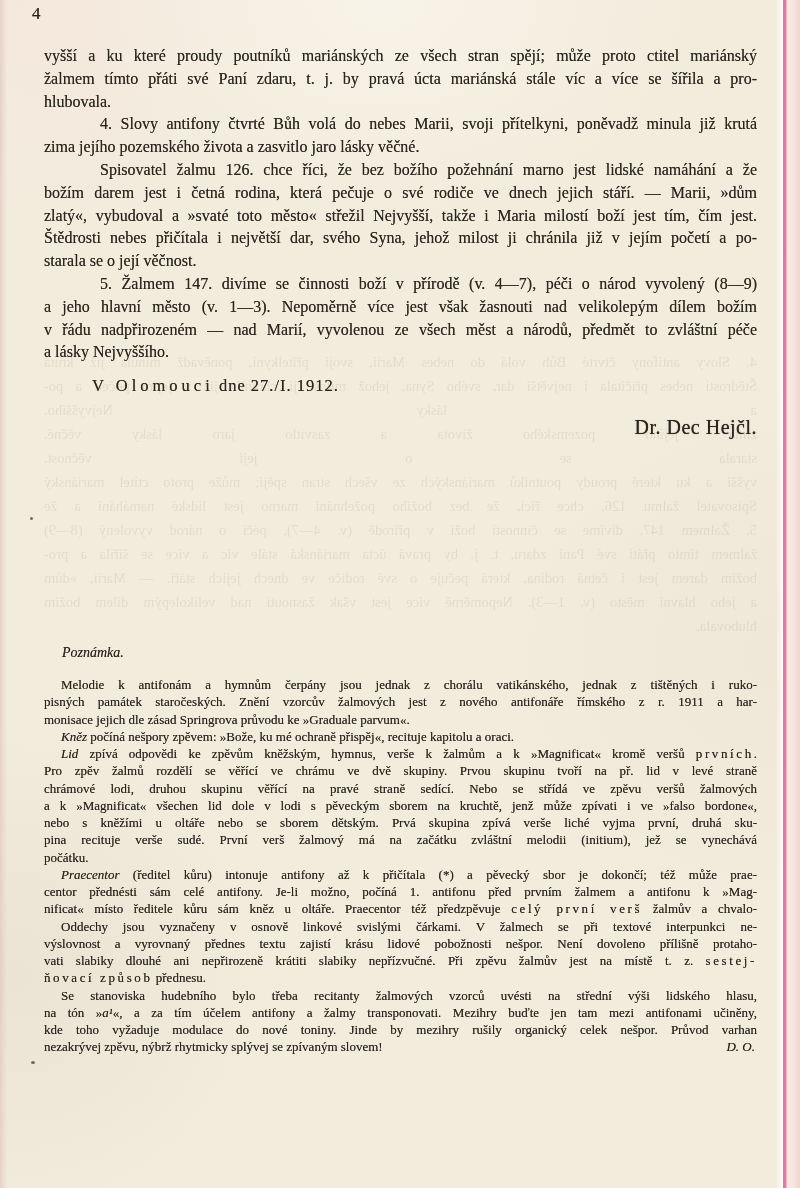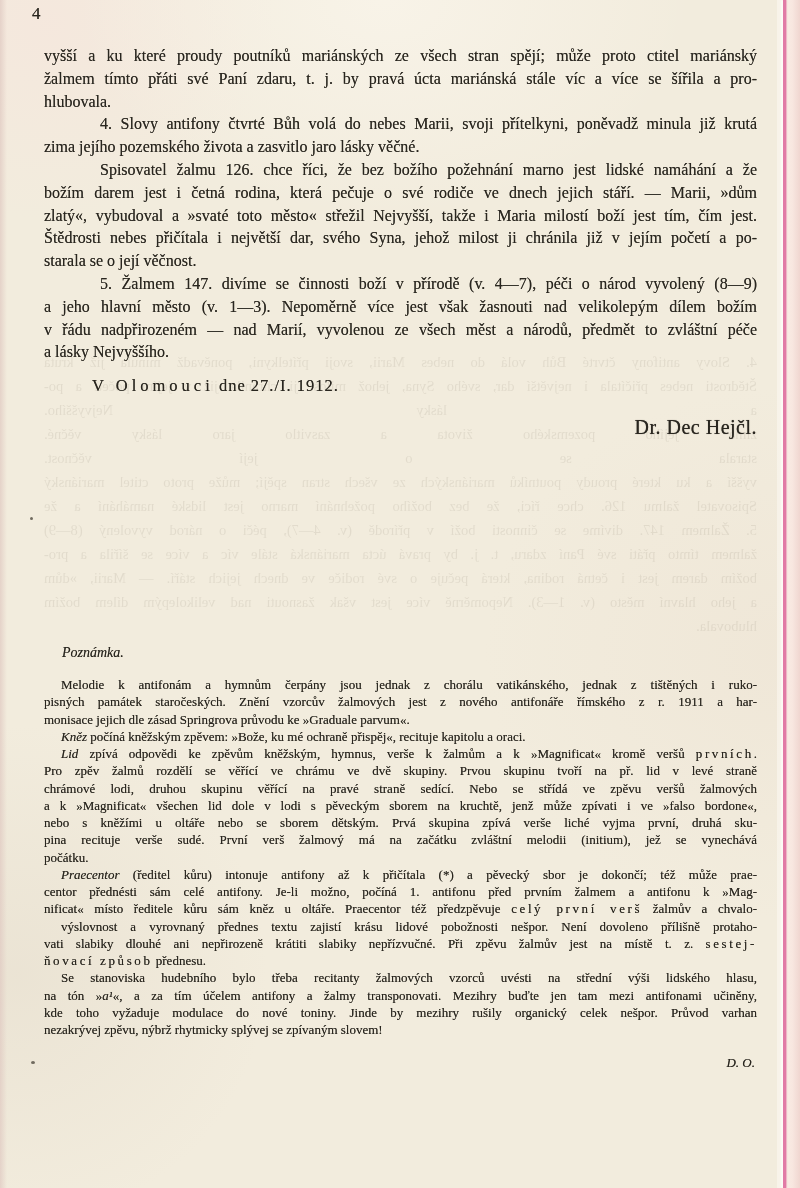--- a/index.html
+++ b/index.html
@@ -18,21 +18,21 @@
   .txt{ text-shadow:0 0 .35px rgba(41,38,31,.65); }
   .pagenum{ position:absolute;left:32px;top:4px;font-size:17px; }
   .main{ position:absolute;left:44px;top:45px;width:713px;font-size:16px;line-height:22.8px; }
   .note{ position:absolute;left:44px;top:676px;width:713px;font-size:13px;line-height:17.25px;font-family:Liberation Serif, serif; }
   .line{ text-align:justify;text-justify:inter-word;text-align-last:justify;position:relative; }
   .line.last{ text-align-last:auto; }
   .main .para.indent .line:first-child{ text-indent:56px; }
   .note .para.indent .line:first-child{ text-indent:17px; }
   .i{ font-style:italic;margin-top:44px; }
   .sp{ letter-spacing:2.6px; }
-  .ir{ position:absolute;right:2px;font-style:italic;margin-top:33px; }
+  .ir{ position:absolute;right:2px;font-style:italic; }
   .dateline{ position:absolute;left:92px;top:376px;font-size:16.5px; }
   .dateline .sp-date{ letter-spacing:4px; }
   .dateline .sp-rest{ letter-spacing:1px; }
   .signature{ position:absolute;right:43px;top:416px;font-size:20px;letter-spacing:.5px;
               text-shadow:0 0 .7px rgba(41,38,31,.85); }
   .note-heading{ position:absolute;left:62px;top:645px;font-size:14px;font-style:italic; }
   .ghost{
     position:absolute;left:44px;top:350px;width:713px;font-size:14.5px;line-height:24px;
     transform:scaleX(-1);opacity:.11;filter:blur(.7px);color:#675d4c;
   }
@@ -102,37 +102,38 @@
 
   <div class="note-heading txt">Poznámka.</div>
 
   <div class="note txt">
       <div class="para indent">
         <div class="line"><span>Melodie k antifonám a hymnům čerpány jsou jednak z chorálu vatikánského, jednak z tištěných i ruko-</span></div>
         <div class="line"><span>pisných památek staročeských. Znění vzorcův žalmových jest z nového antifonáře římského z r. 1911 a har-</span></div>
         <div class="line last"><span>monisace jejich dle zásad Springrova průvodu ke »Graduale parvum«.</span></div>
       </div>
       <div class="para indent">
-        <div class="line last"><span class="i">Kněz</span><span> počíná kněžským zpěvem: »Bože, ku mé ochraně přispěj«, recituje kapitolu a oraci.</span></div>
+        <div class="line last"><span class="i">Kněz</span><span> počíná nešpory zpěvem: »Bože, ku mé ochraně přispěj«, recituje kapitolu a oraci.</span></div>
       </div>
       <div class="para indent">
         <div class="line"><span class="i">Lid</span><span> zpívá odpovědi ke zpěvům kněžským, hymnus, verše k žalmům a k »Magnificat« kromě veršů </span><span class="sp">prvních</span><span>.</span></div>
         <div class="line"><span>Pro zpěv žalmů rozdělí se věřící ve chrámu ve dvě skupiny. Prvou skupinu tvoří na př. lid v levé straně</span></div>
         <div class="line"><span>chrámové lodi, druhou skupinu věřící na pravé straně sedící. Nebo se střídá ve zpěvu veršů žalmových</span></div>
         <div class="line"><span>a k »Magnificat« všechen lid dole v lodi s pěveckým sborem na kruchtě, jenž může zpívati i ve »falso bordone«,</span></div>
         <div class="line"><span>nebo s kněžími u oltáře nebo se sborem dětským. Prvá skupina zpívá verše liché vyjma první, druhá sku-</span></div>
         <div class="line"><span>pina recituje verše sudé. První verš žalmový má na začátku zvláštní melodii (initium), jež se vynechává</span></div>
         <div class="line last"><span>počátku.</span></div>
       </div>
       <div class="para indent">
         <div class="line"><span class="i">Praecentor</span><span> (ředitel kůru) intonuje antifony až k přičítala (*) a pěvecký sbor je dokončí; též může prae-</span></div>
         <div class="line"><span>centor přednésti sám celé antifony. Je-li možno, počíná 1. antifonu před prvním žalmem a antifonu k »Mag-</span></div>
         <div class="line"><span>nificat« místo ředitele kůru sám kněz u oltáře. Praecentor též předzpěvuje </span><span class="sp">celý první verš</span><span> žalmův a chvalo-</span></div>
       </div>
       <div class="para indent">
+        <div class="line"><span>Oddechy jsou vyznačeny v osnově linkové svislými čárkami. V žalmech se při textové interpunkci ne-</span></div>
         <div class="line"><span>výslovnost a vyrovnaný přednes textu zajistí krásu lidové pobožnosti nešpor. Není dovoleno přílišně protaho-</span></div>
         <div class="line"><span>vati slabiky dlouhé ani nepřirozeně krátiti slabiky nepřízvučné. Při zpěvu žalmův jest na místě t. z. </span><span class="sp">sestej-</span></div>
         <div class="line last"><span class="sp">ňovací způsob</span><span> přednesu.</span></div>
       </div>
       <div class="para indent">
         <div class="line"><span>Se stanoviska hudebního bylo třeba recitanty žalmových vzorců uvésti na střední výši lidského hlasu,</span></div>
         <div class="line"><span>na tón »</span><span class="i">a¹</span><span>«, a za tím účelem antifony a žalmy transponovati. Mezihry buďte jen tam mezi antifonami učiněny,</span></div>
         <div class="line"><span>kde toho vyžaduje modulace do nové toniny. Jinde by mezihry rušily organický celek nešpor. Průvod varhan</span></div>
         <div class="line last"><span>nezakrývej zpěvu, nýbrž rhytmicky splývej se zpívaným slovem!</span><span class="ir">D. O.</span></div>
       </div>

